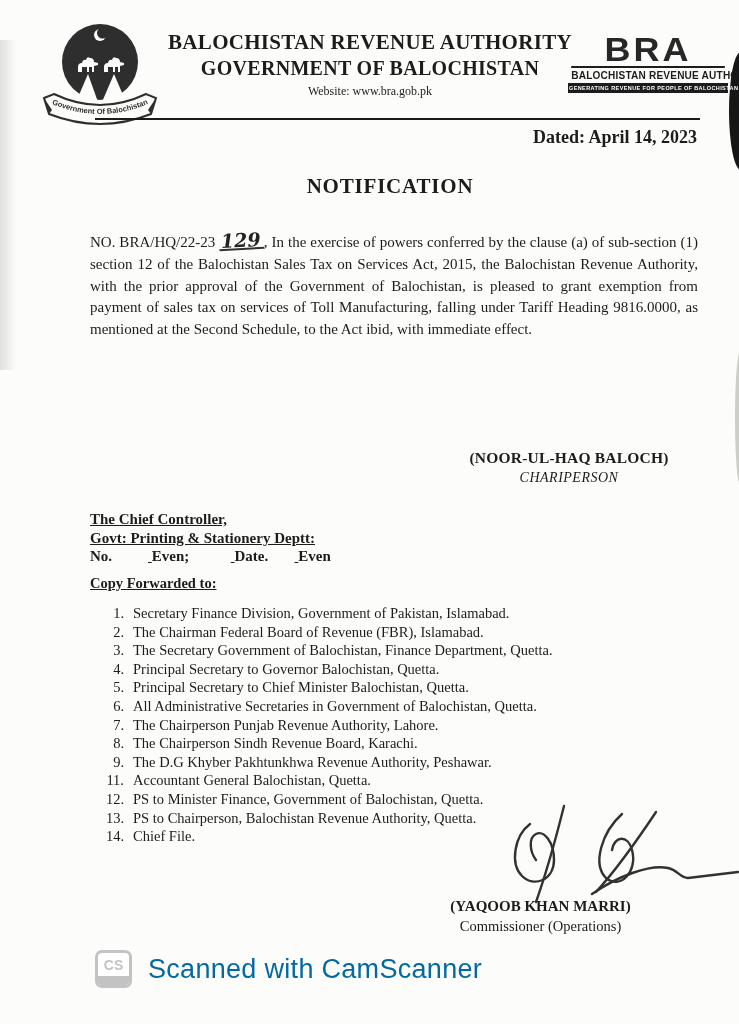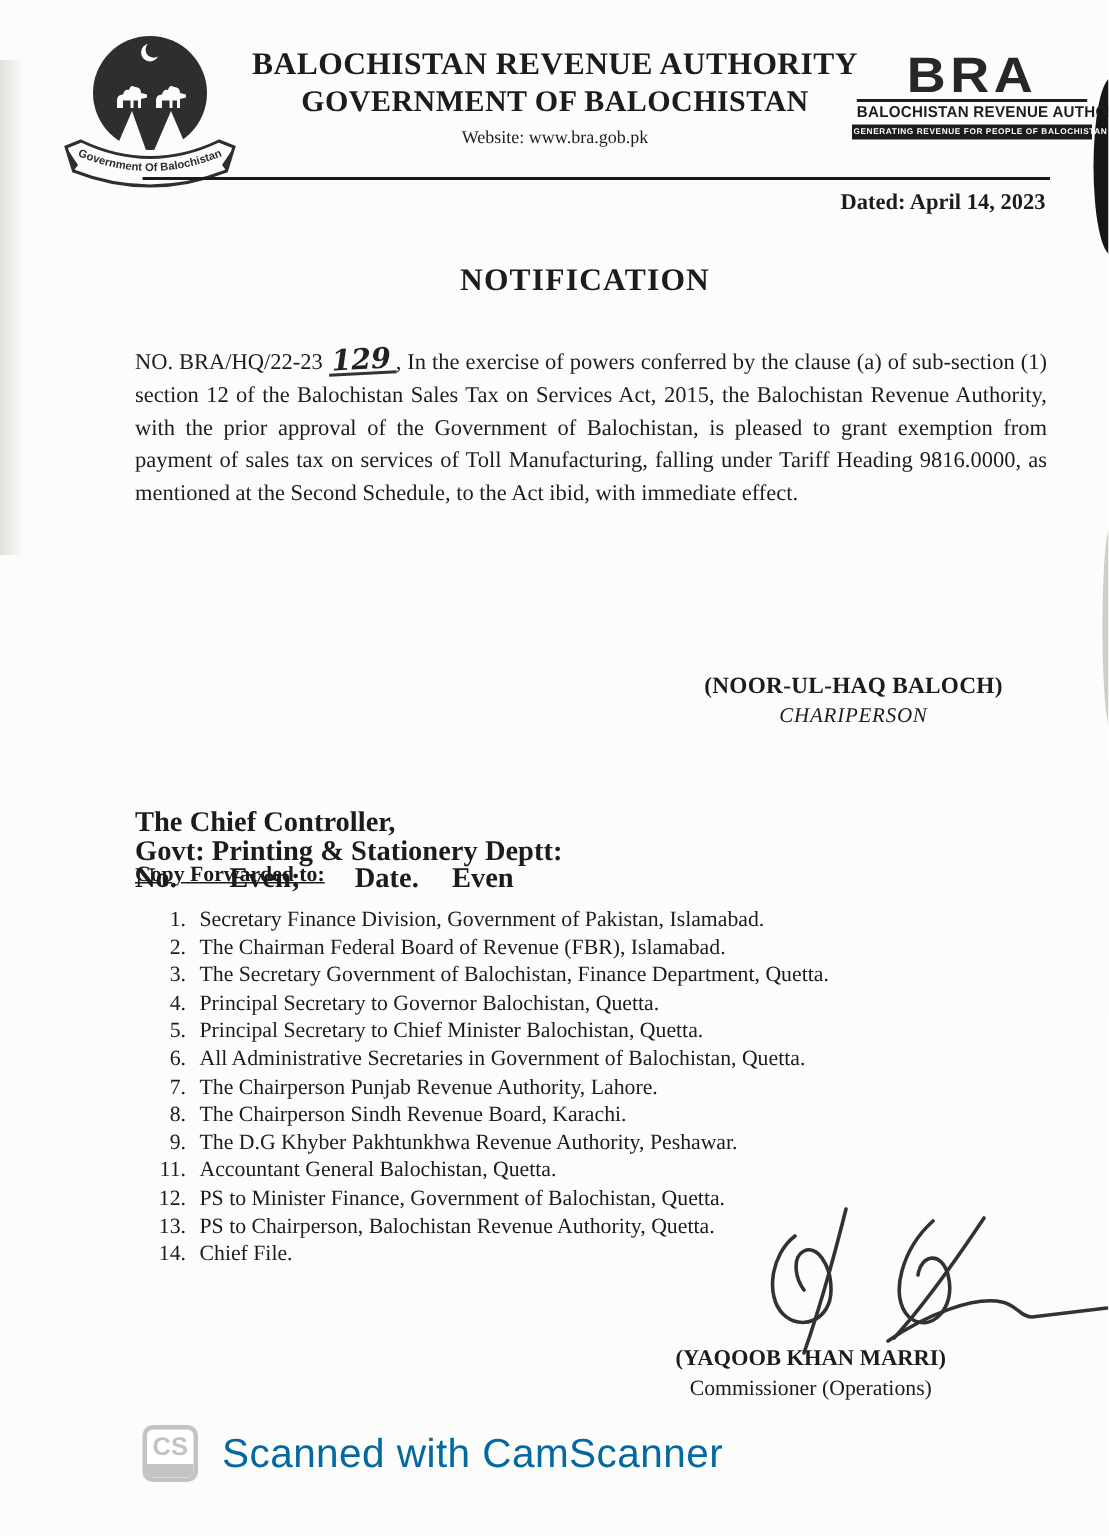--- a/index.html
+++ b/index.html
@@ -29,37 +29,37 @@
     letter-spacing:3px; color:#272727; line-height:.9; transform:scaleY(.92); }
   .bra-name{ font-family:"Liberation Sans", sans-serif; font-size:10.5px; font-weight:bold;
     color:#1d1d1d; border-top:2px solid #1d1d1d; padding-top:1px; white-space:nowrap;
     transform:scaleX(.96); letter-spacing:.2px; }
   .bra-tagline{ font-family:"Liberation Sans", sans-serif; font-size:5.5px; font-weight:bold;
     background:#1c1c1c; color:#fefefe; margin-top:2px; padding:2px 1px; letter-spacing:.4px;
     white-space:nowrap; }
 
   .header-rule{ position:absolute; left:95px; top:118px; width:605px; height:0;
     border-top:2px solid #1a1a1a; }
-  .dated{ position:absolute; right:42px; top:127px; font-size:15px; font-weight:bold; }
+  .dated{ position:absolute; right:42px; top:127px; font-size:18px; font-weight:bold; }
 
   .notification-title{ position:absolute; left:0; top:174px; width:780px; text-align:center;
     font-size:21px; font-weight:bold; letter-spacing:.8px; }
 
   .body-para{ position:absolute; left:90px; top:232px; width:608px; font-size:15px;
     line-height:21.8px; text-align:justify; }
   .handwritten{ display:inline-block; font-family:"DejaVu Serif", serif; font-style:italic;
     font-size:19px; font-weight:bold; color:#222; transform:rotate(-3deg);
     border-bottom:2px solid #333; padding:0 3px 0 2px; line-height:16px; }
 
   .signatory-1{ position:absolute; left:448px; top:449px; width:242px; text-align:center; }
   .sig1-name{ font-size:15.5px; font-weight:bold; letter-spacing:.2px; }
   .sig1-title{ font-size:14px; margin-top:3px; letter-spacing:.5px;font-style:italic; }
 
-  .addressee{ position:absolute; left:90px; top:540px; font-size:19px; font-weight:bold;
-    line-height:18.5px; }
+  .addressee{ position:absolute; left:90px; top:510px; font-size:15px; font-weight:bold;
+    line-height:18.5px;text-decoration:underline; }
   .addr-row span{ display:inline-block; }
   .addr-no-label{ width:58px; }
   .addr-no-value{ width:79px; }
   .addr-date-label{ width:60px; }
 
   .copy-heading{ position:absolute; left:90px; top:575px; font-size:14.5px; font-weight:bold;
     text-decoration:underline; }
 
   .copy-list{ position:absolute; left:94px; top:604px; width:560px; font-size:14.5px; }
   .cf-row{ display:flex; line-height:18.6px; }
@@ -70,21 +70,21 @@
   .signatory-2{ position:absolute; left:428px; top:898px; width:225px; text-align:center; }
   .sig2-name{ font-size:15px; font-weight:bold; white-space:nowrap; }
   .sig2-title{ font-size:14.5px; margin-top:3px; }
 
   
   .footer{ position:absolute; left:95px; top:950px; display:flex; align-items:center; gap:16px;
     font-family:"Liberation Sans", sans-serif; }
   .cs-icon{ width:37px; height:38px; border:3px solid #c3c3c3; border-radius:7px;
     display:flex; flex-direction:column; overflow:hidden; background:#fff; }
   .cs-letters{ flex:1; display:flex; align-items:center; justify-content:center;
-    color:#c3c3c3; font-weight:bold; font-size:17px; letter-spacing:0; }
+    color:#c3c3c3; font-weight:bold; font-size:14px; letter-spacing:0; }
   .cs-bar{ height:9px; background:#c3c3c3; }
   .scanned-text{ font-size:27px; color:#0369a1; letter-spacing:.3px; }
 
   svg text{ font-family:"Liberation Sans", sans-serif; }
 </style>
 </head>
 <body>
 
 <div class="page">
 

